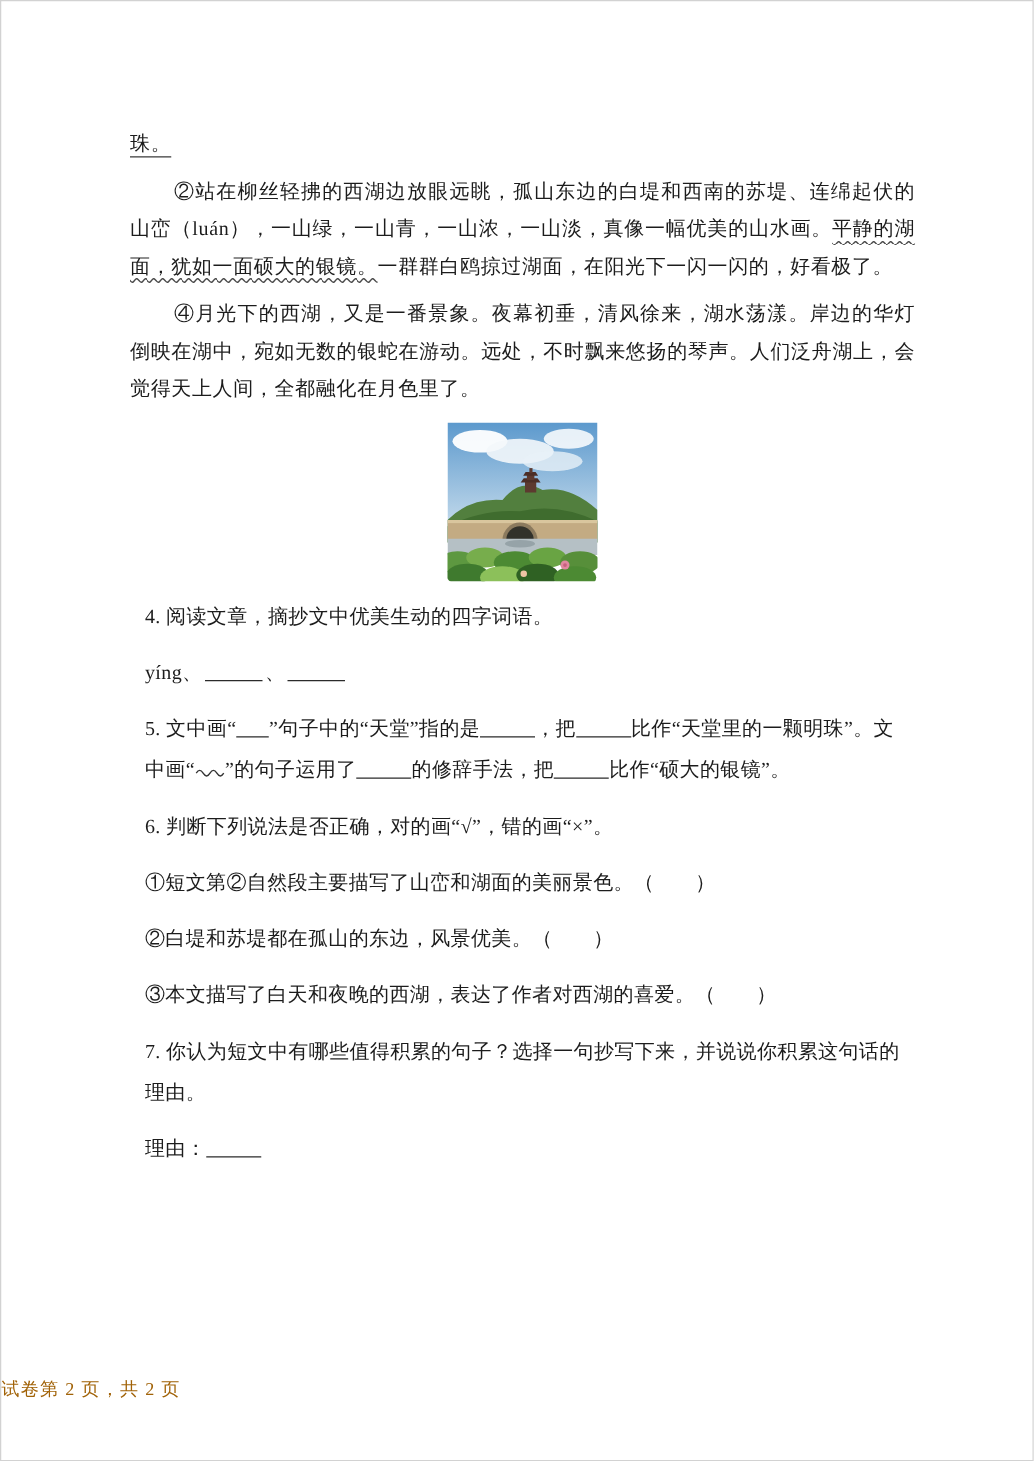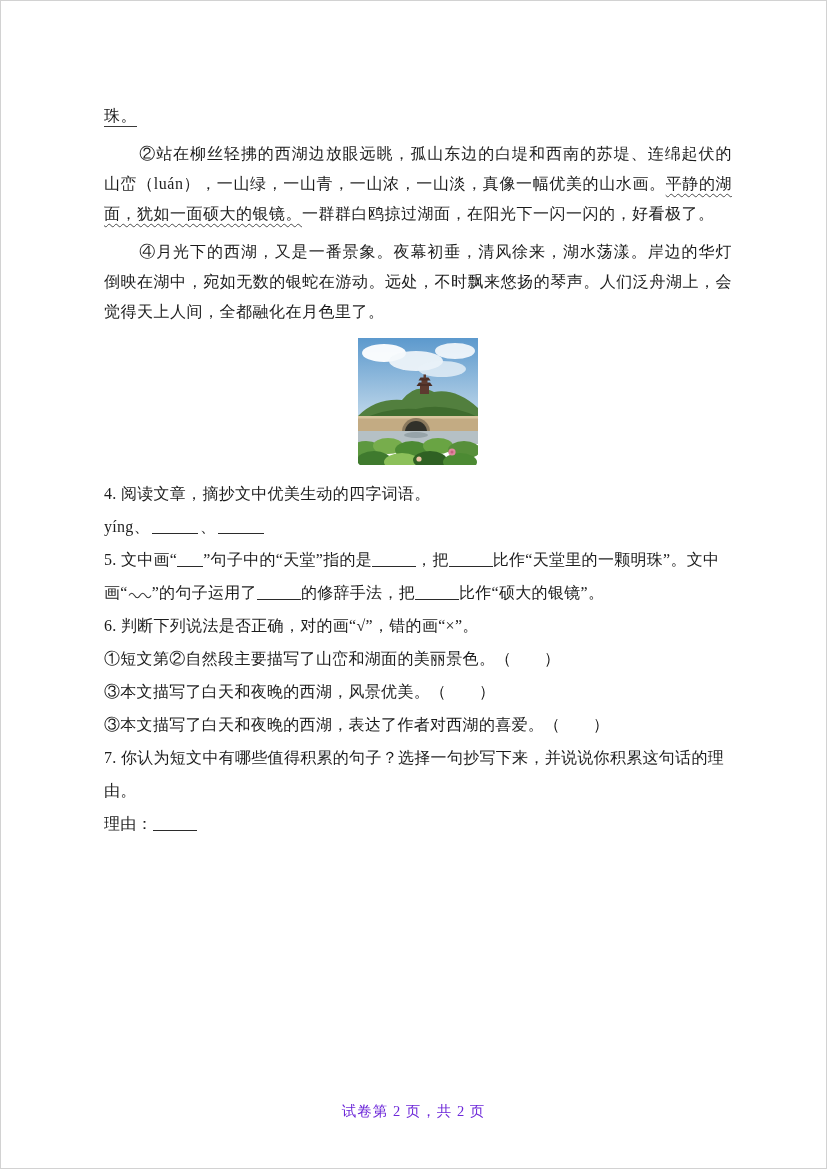--- a/index.html
+++ b/index.html
@@ -44,44 +44,43 @@
     text-decoration-color:#4a4a4a;
   }
   
   .photo-wrap{
     margin:11px auto 12px auto;
     width:120px;height:127px;
   }
   .photo-wrap svg{display:block;}
   
   .questions p{
-    margin:0;
+    margin:12px;
     font-size:16px;
     line-height:33px;
     letter-spacing:0.3px;
   }
   .blank{
     display:inline-block;
     width:44px;height:13px;
     border-bottom:1.3px solid #2b2b2b;
     vertical-align:-2px;
   }
   .blank.narrow{width:26px;}
   .blank.q4{width:46px;margin:0 2px;}
   .blank-wavy{
     display:inline-block;
     vertical-align:-1px;
     line-height:0;
   }
   .footer{
     position:absolute;
     bottom:47px;left:0;right:0;
-    text-align:center;
     font-size:14.5px;
-    color:#6d28d9;
+    color:#a16207;
     letter-spacing:1px;
   }
 </style>
 </head>
 <body>
 
 <div class="page">
   <div class="content">
 
     <div class="passage">
@@ -151,21 +150,21 @@
       <p>4. 阅读文章，摘抄文中优美生动的四字词语。</p>
       <p><span>yíng、</span><span class="blank q4"></span><span>、</span><span class="blank q4"></span></p>
 
       <p><span>5. 文中画“</span><span class="blank narrow"></span><span>”句子中的“天堂”指的是</span><span class="blank"></span><span>，把</span><span class="blank"></span><span>比作“天堂里的一颗明珠”。文中画“</span><span class="blank-wavy"><svg width="24" height="9" viewBox="0 0 24 9">
               <path d="M1 5.5 q2.7 -4.5 5.5 0 t5.5 0 t5.5 0 t5.5 0" fill="none" stroke="#333" stroke-width="1.1"></path>
             </svg></span><span>”的句子运用了</span><span class="blank"></span><span>的修辞手法，把</span><span class="blank"></span><span>比作“硕大的银镜”。</span></p>
 
       <p>6. 判断下列说法是否正确，对的画“√”，错的画“×”。</p>
 
       <p><span>①短文第②自然段主要描写了山峦和湖面的美丽景色。</span><span>（　　）</span></p>
-      <p><span>③本文描写了白天和夜晚的西湖，风景优美。</span><span>（　　）</span></p>
+      <p><span>②白堤和苏堤都在孤山的东边，风景优美。</span><span>（　　）</span></p>
       <p><span>③本文描写了白天和夜晚的西湖，表达了作者对西湖的喜爱。</span><span>（　　）</span></p>
 
       <p>7. 你认为短文中有哪些值得积累的句子？选择一句抄写下来，并说说你积累这句话的理由。</p>
       <p><span>理由：</span><span class="blank"></span></p>
 
     </div>
   </div>
 
   <div class="footer">试卷第 2 页，共 2 页</div>
 </div>

